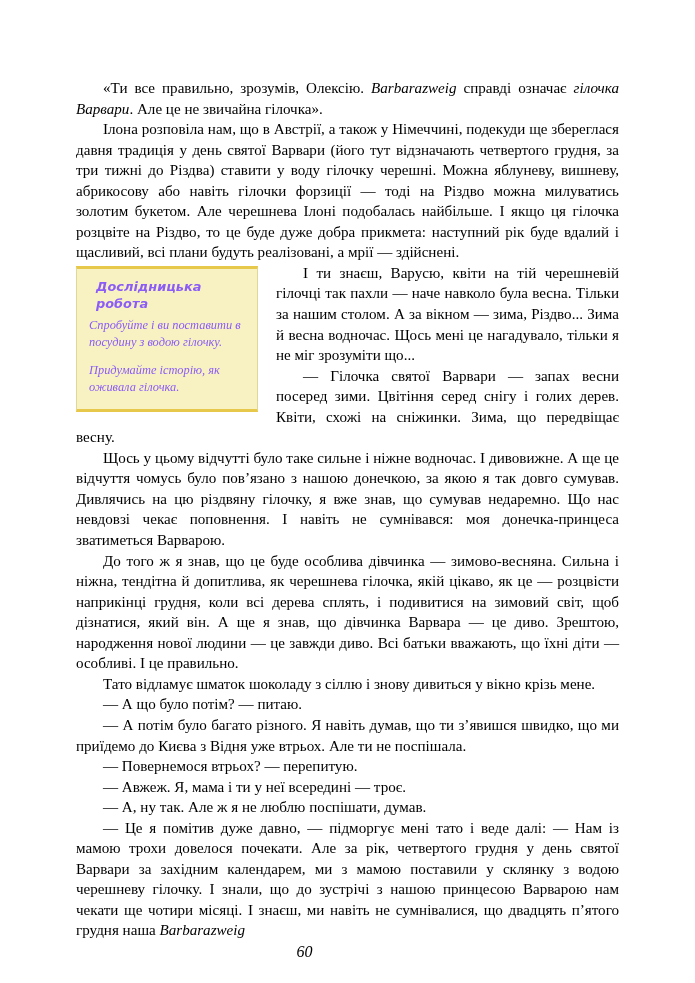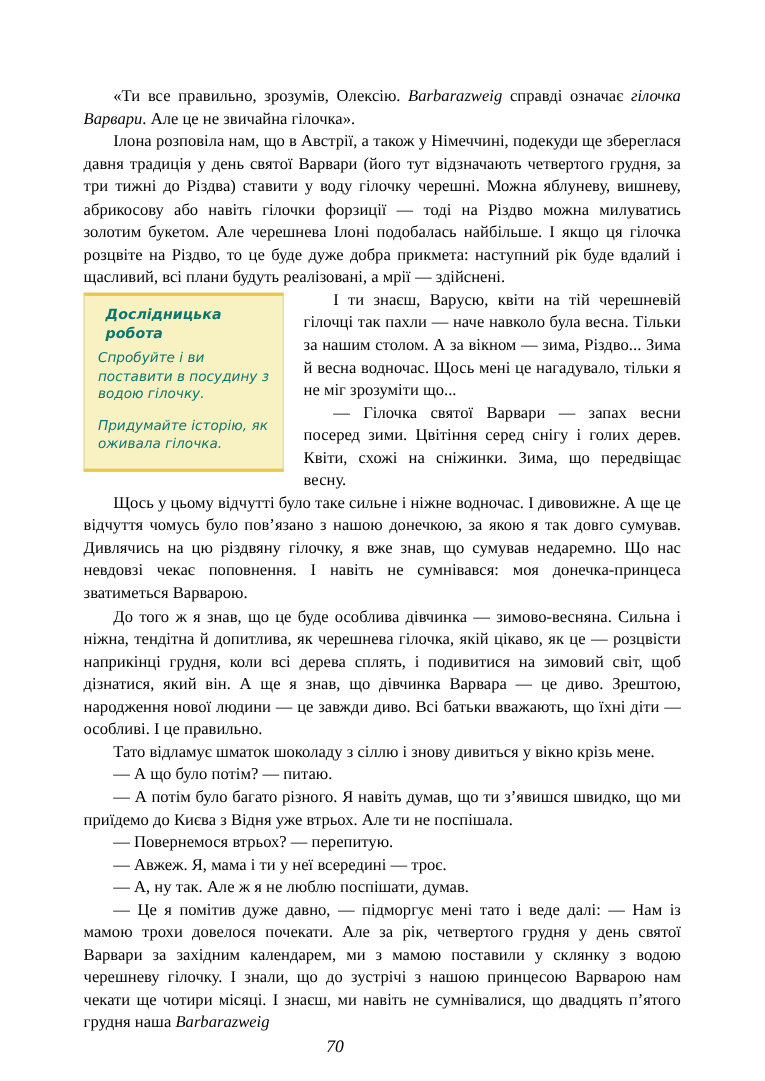--- a/index.html
+++ b/index.html
@@ -54,32 +54,33 @@
     border-top: 3px solid #e8c84a;
     border-bottom: 3px solid #e8c84a;
     border-left: 1.5px solid #e2d79a;
     border-right: 1.5px solid #e2d79a;
     box-sizing: border-box;
     padding: 9px 10px 14px 12px;
     font-family: "DejaVu Sans", "Liberation Sans", sans-serif;
     font-style: italic;
     font-size: 12.4px;
     line-height: 16.6px;
-    color: #0f766e;
+    color: #8b5cf6;
     text-align: left;
     shape-margin: 6px;
   }
   .research-box .rb-title {
     font-weight: bold;
     font-size: 12.9px;
     margin: 0 0 5px 7px;
     line-height: 17px;
   }
   .research-box .rb-p {
     margin: 0 0 10px 0;
+    font-family: Liberation Serif, serif;
   }
   .research-box .rb-p:last-child {
     margin-bottom: 0;
   }
   .research-box .rb-gap {
     margin-top: 12px;
   }
 
   .float-clear { clear: both; }
 
@@ -126,15 +127,15 @@
     <p class="para dialog">— А що було потім? — питаю.</p>
     <p class="para dialog">— А потім було багато різного. Я навіть думав, що ти з’явишся швидко, що ми приїдемо до Києва з Відня уже втрьох. Але ти не поспішала.</p>
     <p class="para dialog">— Повернемося втрьох? — перепитую.</p>
     <p class="para dialog">— Авжеж. Я, мама і ти у неї всередині — троє.</p>
     <p class="para dialog">— А, ну так. Але ж я не люблю поспішати, думав.</p>
 
     <p class="para dialog"><span>— Це я помітив дуже давно, — підморгує мені тато і веде далі: — Нам із мамою трохи довелося почекати. Але за рік, четвертого грудня у день святої Варвари за західним календарем, ми з мамою поставили у склянку з водою черешневу гілочку. І знали, що до зустрічі з нашою принцесою Варварою нам чекати ще чотири місяці. І знаєш, ми навіть не сумнівалися, що двадцять п’ятого грудня наша </span><em class="it">Barbarazweig</em></p>
 
   </div>
 
-  <div class="page-number">70</div>
+  <div class="page-number">60</div>
 
 </div>
 
 </body></html>

